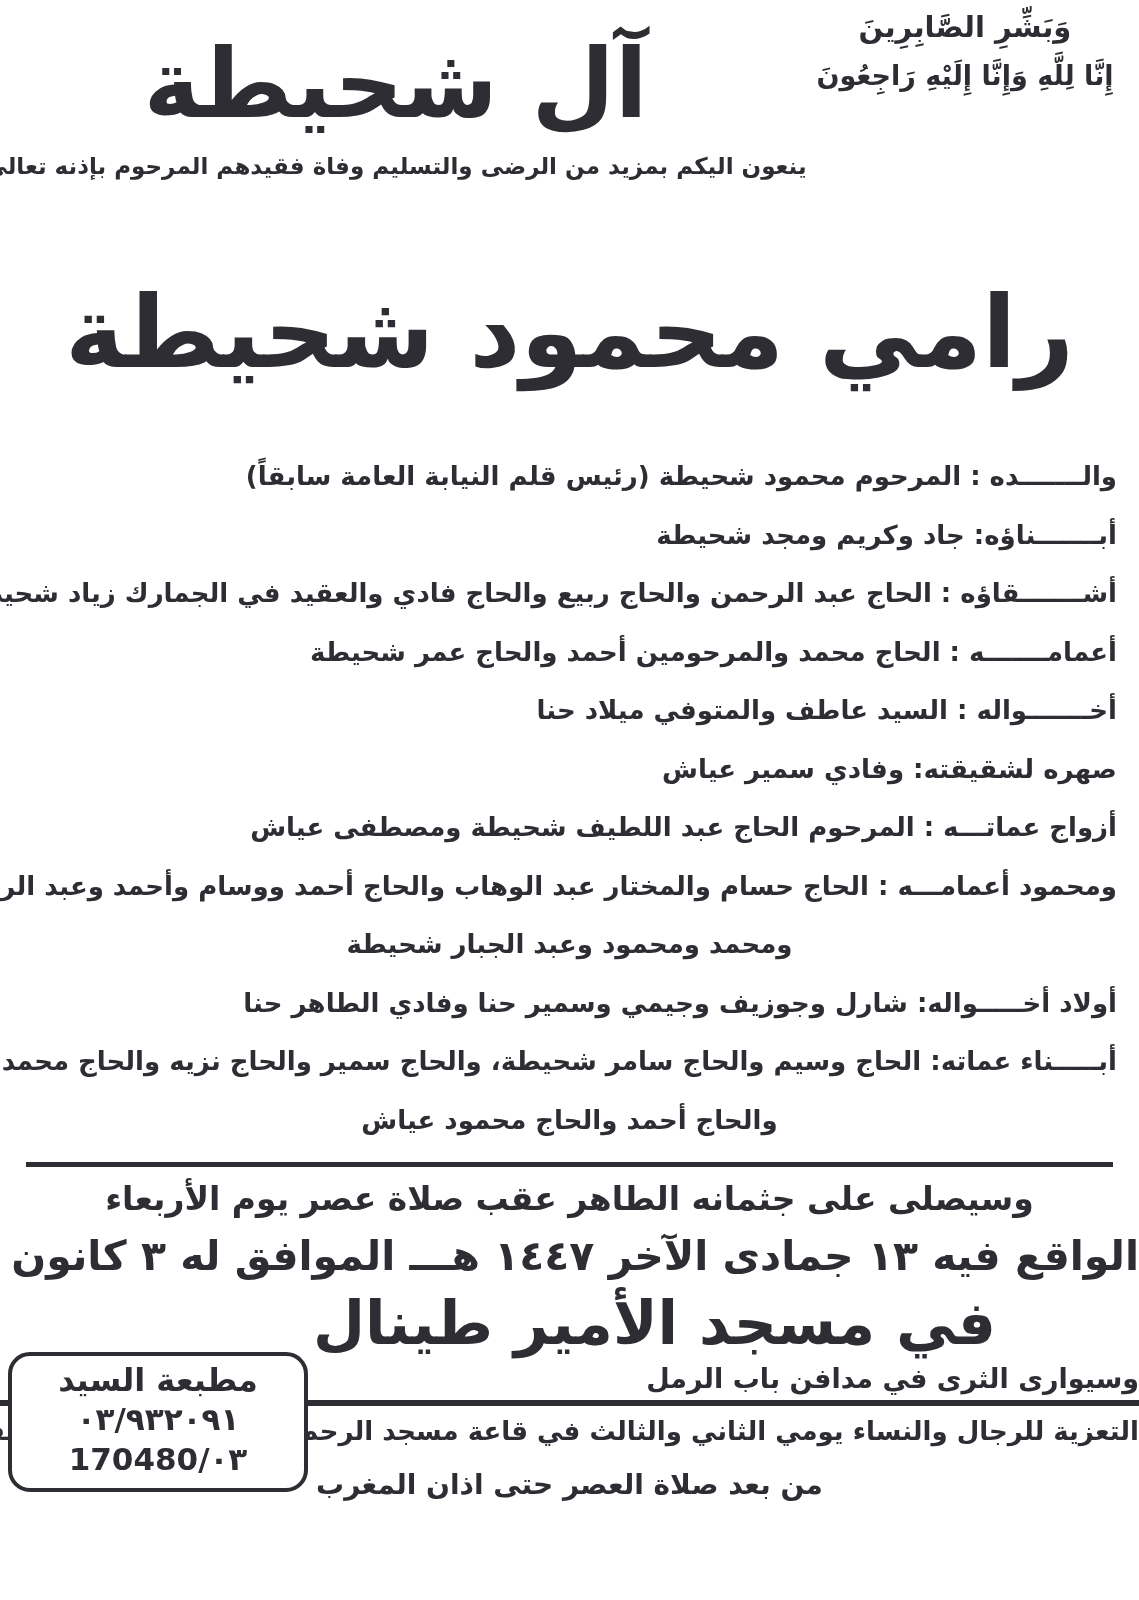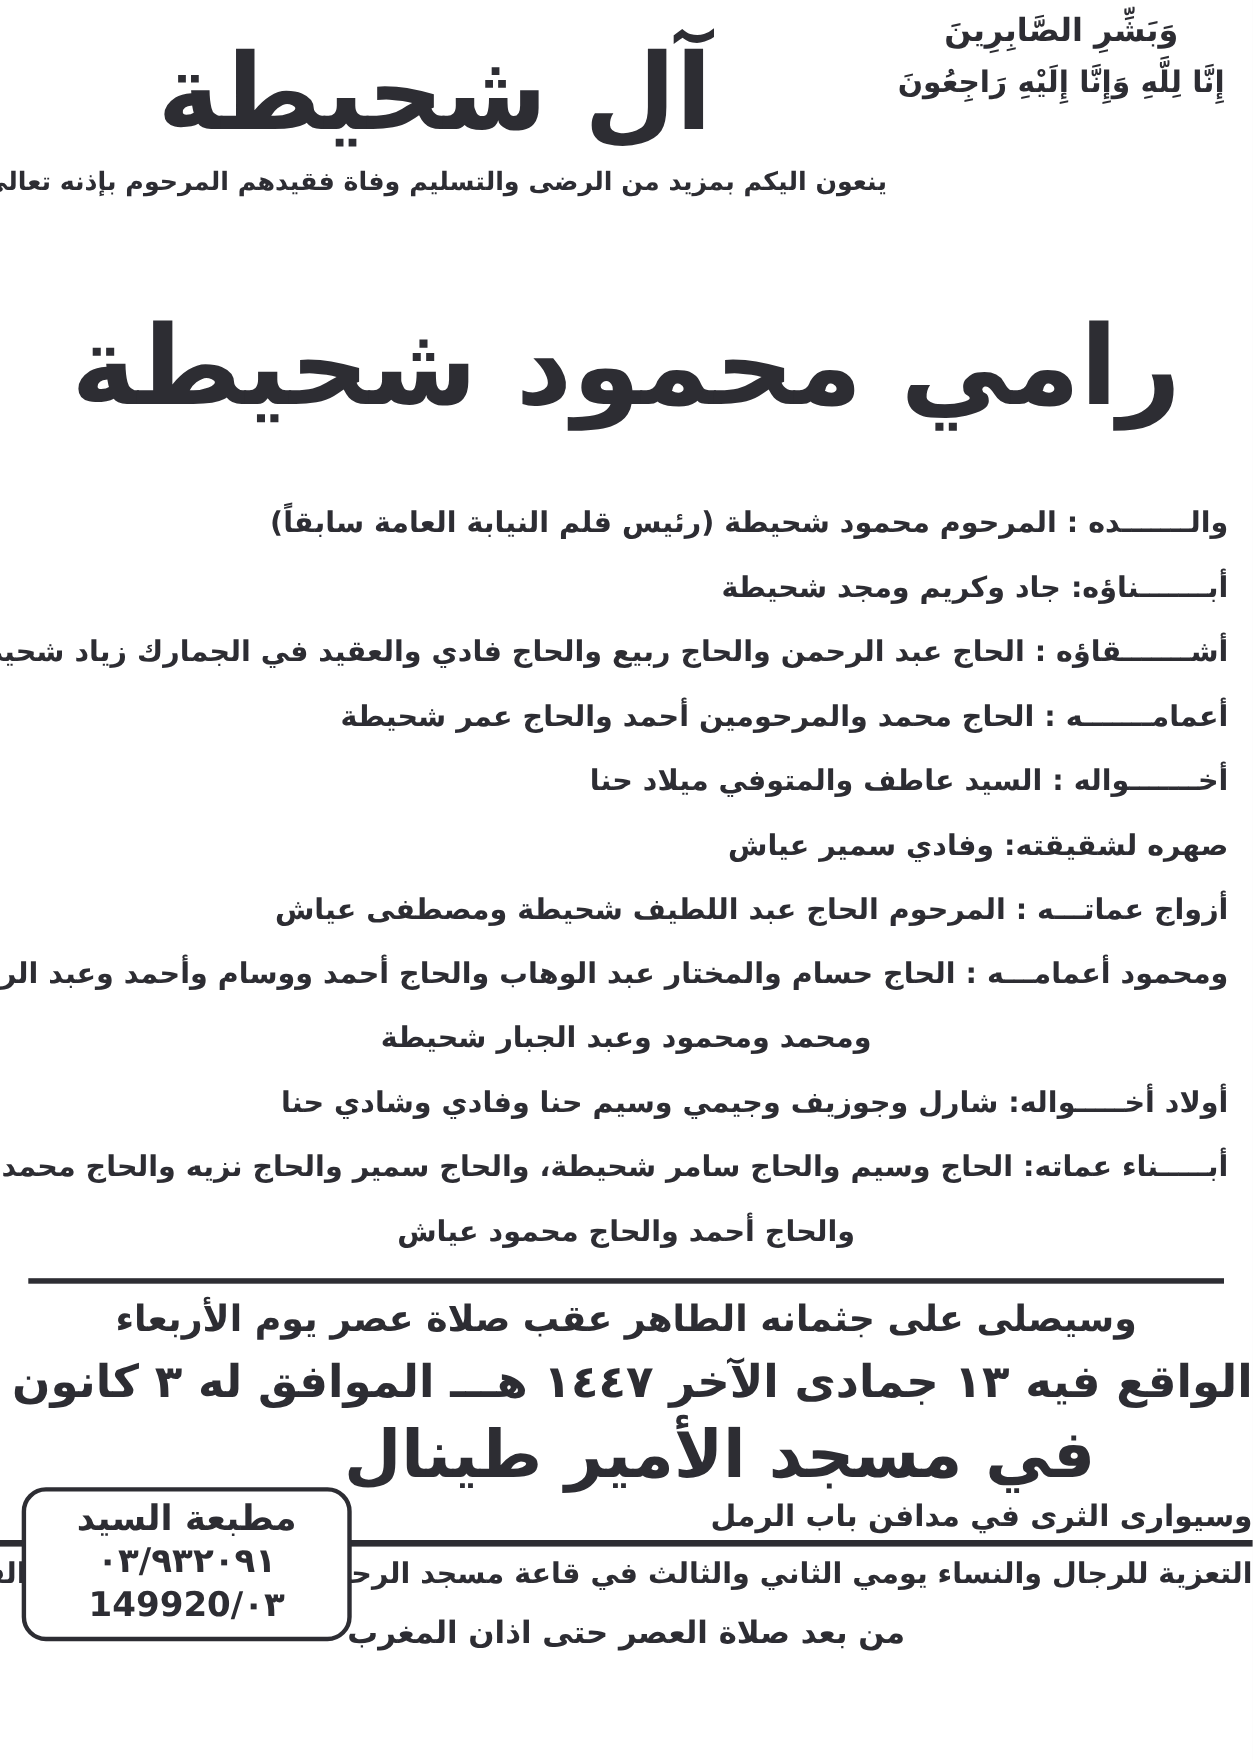--- a/index.html
+++ b/index.html
@@ -39,21 +39,21 @@
   .rule1{height:5px;background:#2d2d33;margin:0 26px 12px 26px;}
   .rule2{height:6px;background:#2d2d33;margin:6px 0 10px 0;}
   
   .prayer{text-align:center;font-size:33px;font-weight:900;margin-top:6px;white-space:nowrap;}
   .fdate{text-align:center;font-size:41px;font-weight:900;margin-top:14px;white-space:nowrap;}
   .mosque-wrap{margin-left:170px;}
   .mosque{text-align:center;font-size:60px;font-weight:900;margin-top:6px;line-height:1.25;white-space:nowrap;}
   .burial{text-align:right;font-size:27px;font-weight:900;margin-top:2px;white-space:nowrap;}
   
   .pbox{
-    position:absolute;left:20px;top:1352px;width:300px;box-sizing:border-box;
+    position:absolute;left:8px;top:1352px;width:300px;box-sizing:border-box;
     border:4px solid #2d2d33;border-radius:22px;background:#ffffff;
     text-align:center;padding:5px 8px 8px 8px;
   }
   .pname{font-size:32px;font-weight:900;}
   .pphone{font-size:31px;font-weight:900;line-height:1.3;}
   
   .cond1{text-align:center;font-size:26px;font-weight:900;margin-top:10px;white-space:nowrap;}
   .cond2{text-align:center;font-size:28px;font-weight:900;margin-top:22px;white-space:nowrap;}
 </style>
 </head>
@@ -77,39 +77,39 @@
   <div class="rels">
     <div class="rel"><span class="rl">والـــــــده : </span><span class="rv">المرحوم محمود شحيطة (رئيس قلم النيابة العامة سابقاً)</span></div>
     <div class="rel"><span class="rl">أبـــــــناؤه: </span><span class="rv">جاد وكريم ومجد شحيطة</span></div>
     <div class="rel"><span class="rl">أشـــــــقاؤه : </span><span class="rv">الحاج عبد الرحمن والحاج ربيع والحاج فادي والعقيد في الجمارك زياد شحيطة</span></div>
     <div class="rel"><span class="rl">أعمامـــــــه : </span><span class="rv">الحاج محمد والمرحومين أحمد والحاج عمر شحيطة</span></div>
     <div class="rel"><span class="rl">أخـــــــواله : </span><span class="rv">السيد عاطف والمتوفي ميلاد حنا</span></div>
     <div class="rel"><span class="rl">صهره لشقيقته: </span><span class="rv">وفادي سمير عياش</span></div>
     <div class="rel"><span class="rl">أزواج عماتـــه : </span><span class="rv">المرحوم الحاج عبد اللطيف شحيطة ومصطفى عياش</span></div>
     <div class="rel"><span class="rl">ومحمود أعمامـــه : </span><span class="rv">الحاج حسام والمختار عبد الوهاب والحاج أحمد ووسام وأحمد وعبد الرحمن</span></div>
     <div class="rel cont"><span class="rv">ومحمد ومحمود وعبد الجبار شحيطة</span></div>
-    <div class="rel"><span class="rl">أولاد أخـــــواله: </span><span class="rv">شارل وجوزيف وجيمي وسيم حنا وفادي وشادي حنا</span></div>
+    <div class="rel"><span class="rl">أولاد أخـــــواله: </span><span class="rv">شارل وجوزيف وجيمي وسمير حنا وفادي الطاهر حنا</span></div>
     <div class="rel"><span class="rl">أبـــــناء عماته: </span><span class="rv">الحاج وسيم والحاج سامر شحيطة، والحاج سمير والحاج نزيه والحاج محمد</span></div>
     <div class="rel cont"><span class="rv">والحاج أحمد والحاج محمود عياش</span></div>
   </div>
 
   <div class="rule1"></div>
 
   <div class="prayer">وسيصلى على جثمانه الطاهر عقب صلاة عصر يوم الأربعاء</div>
   <div class="fdate">الواقع فيه ١٣ جمادى الآخر ١٤٤٧ هـــ الموافق له ٣ كانون الأول ٢٠٢٥ م</div>
 
   <div class="mosque-wrap">
     <div class="mosque">في مسجد الأمير طينال</div>
     <div class="burial">وسيوارى الثرى في مدافن باب الرمل</div>
   </div>
 
   <div class="pbox">
     <div class="pname">مطبعة السيد</div>
     <div class="pphone">٠٣/٩٣٢٠٩١</div>
-    <div class="pphone">٠٣/149920</div>
+    <div class="pphone">٠٣/170480</div>
   </div>
 
   <div class="rule2"></div>
 
   <div class="cond1">التعزية للرجال والنساء يومي الثاني والثالث في قاعة مسجد الرحمن (الضناوي) ـ الضم والفرز</div>
   <div class="cond2">من بعد صلاة العصر حتى اذان المغرب</div>
 
 </div>
 
 </body></html>

